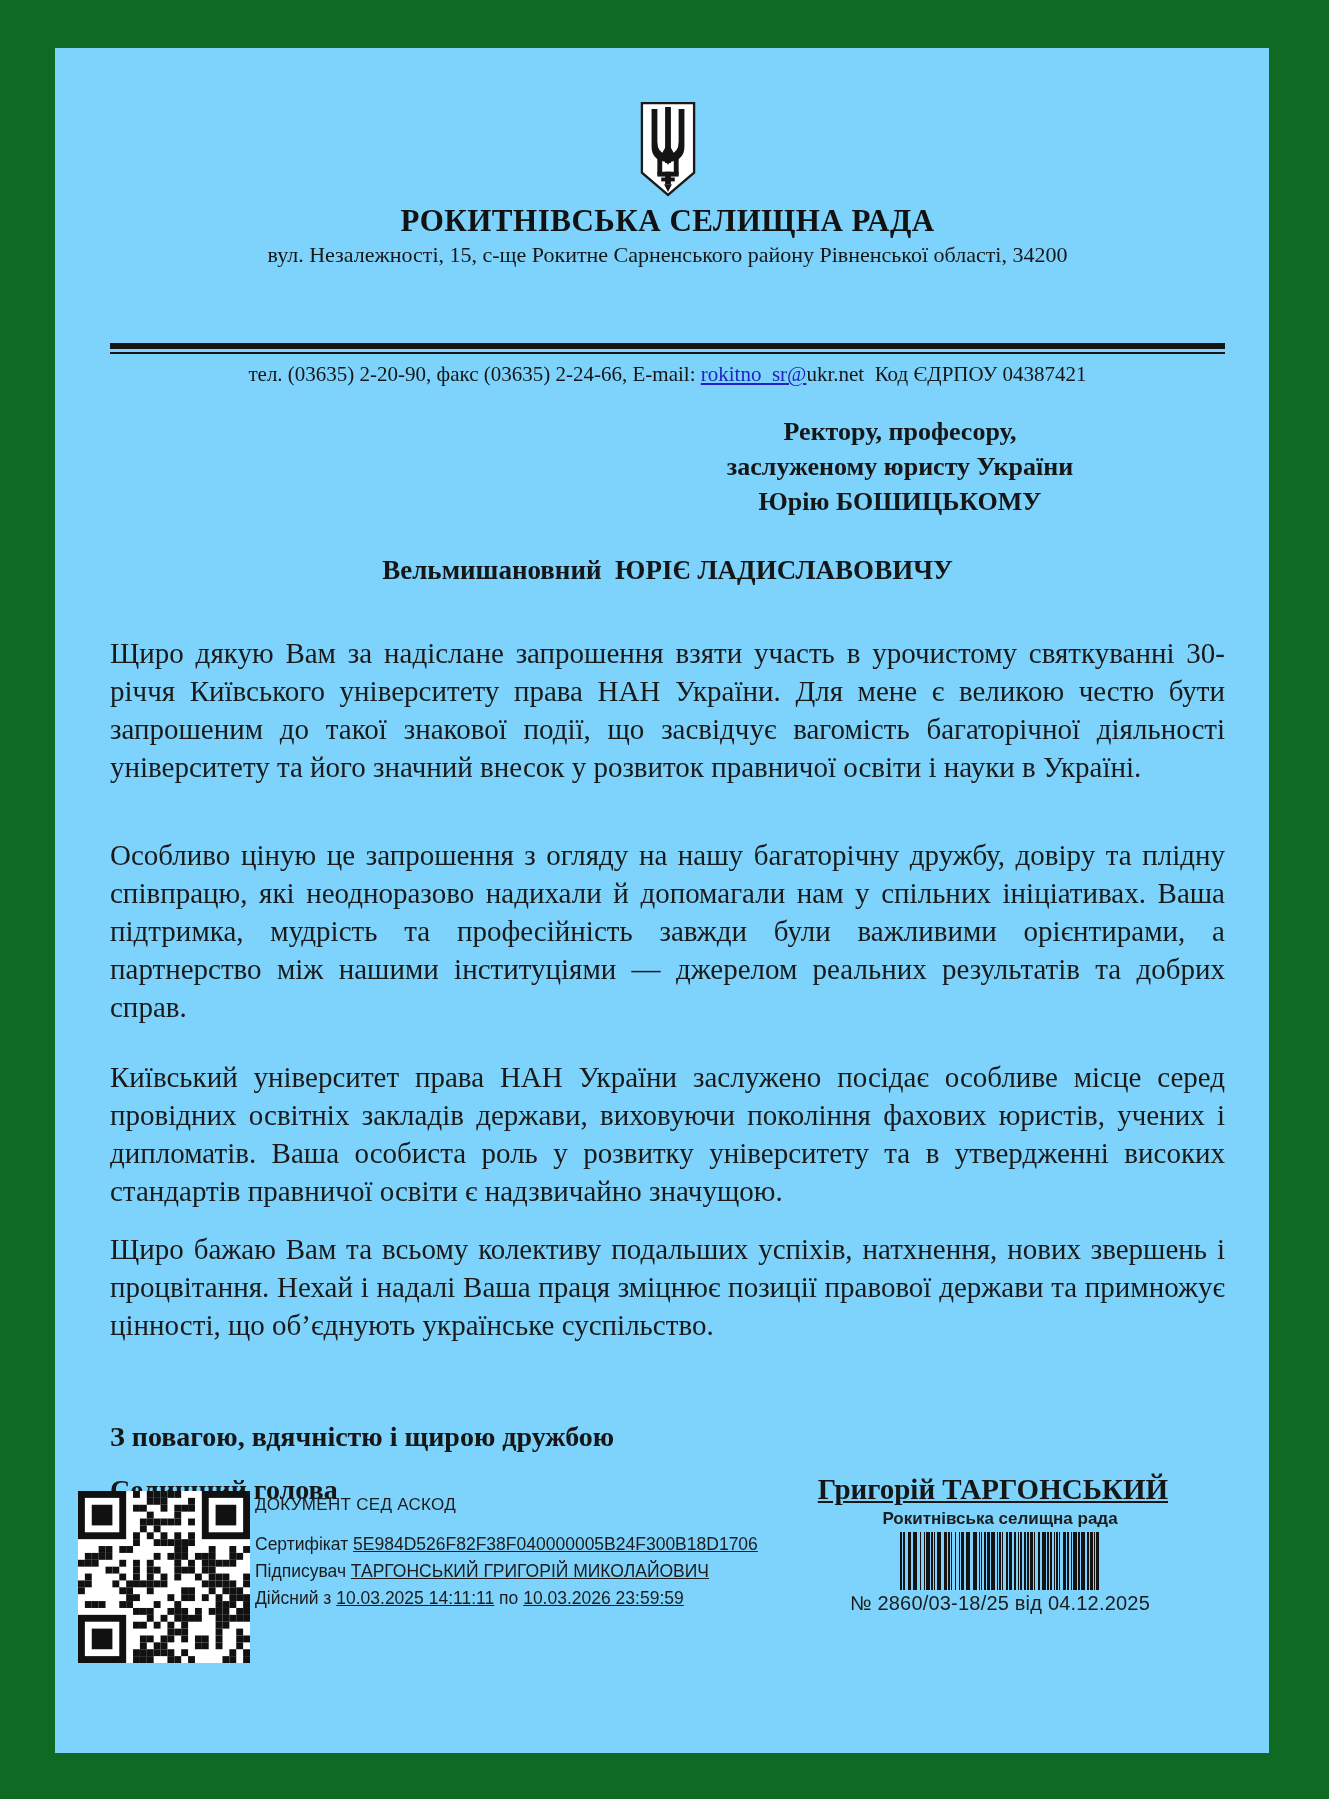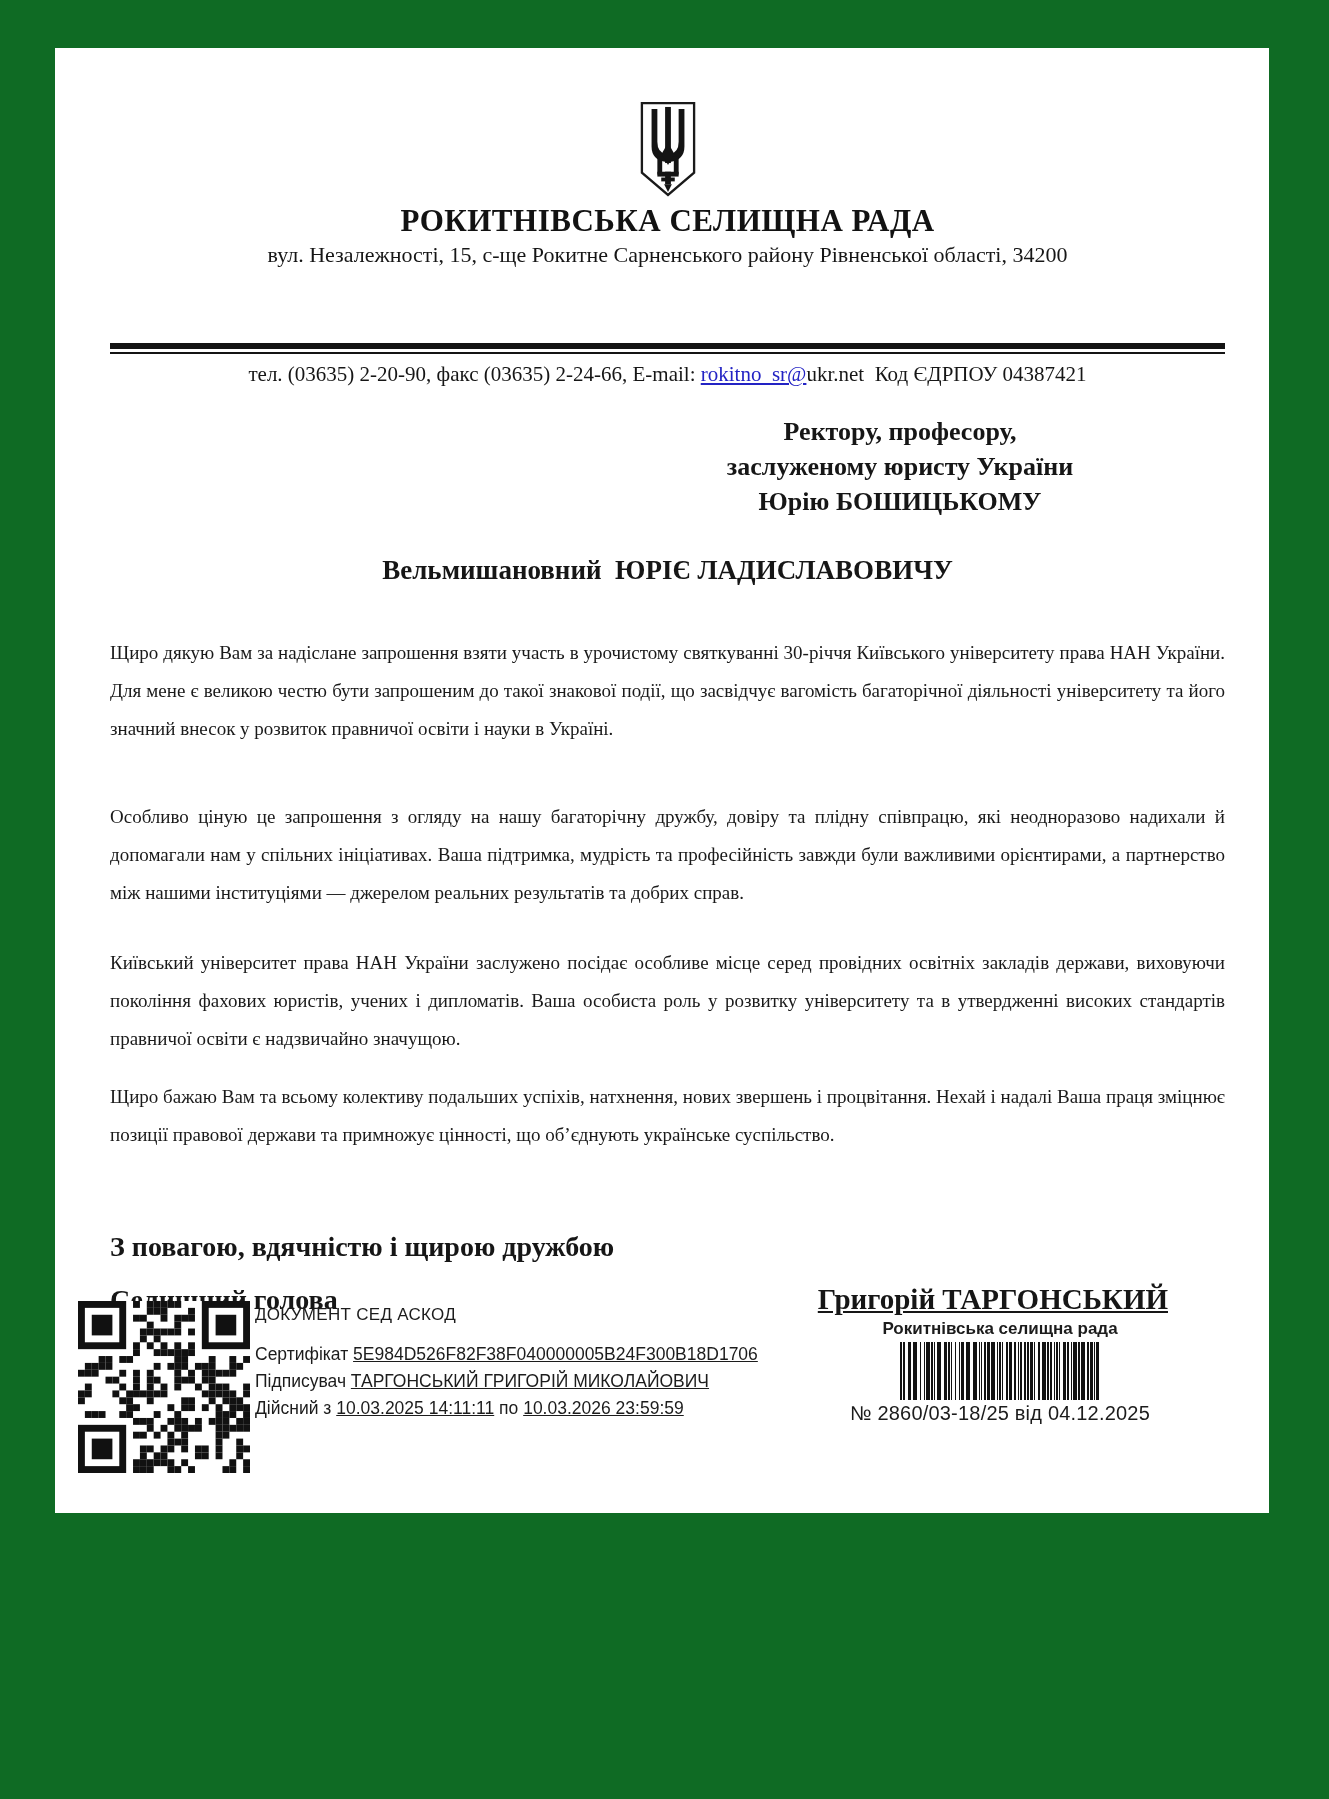--- a/index.html
+++ b/index.html
@@ -6,22 +6,22 @@
   body{
     width:1329px;height:1799px;
     background:#0f6b24;
     position:relative;
     font-family:"Liberation Serif",serif;
     color:#161616;
     overflow:hidden;
   }
   .page{
     position:absolute;left:55px;top:48px;
-    width:1214px;height:1465px;
-    background:#ffffff;
+    width:1214px;height:1705px;
+    background:#7dd3fc;
     overflow:hidden;
   }
   .content{padding:0 44px 0 55px;}
 
   .emblem{width:58px;height:99px;margin:52px auto 4px;display:block;}
 
   .org-title{
     text-align:center;font-weight:bold;font-size:31px;line-height:36px;
     letter-spacing:.5px;margin-top:2px;color:#121212;
   }
@@ -42,21 +42,21 @@
     width:480px;margin:26px 85px 0 auto;
     text-align:center;font-weight:bold;font-size:26px;line-height:35px;
   }
 
   .greeting{
     margin-top:36px;text-align:center;font-weight:bold;font-size:27px;
     white-space:pre;
   }
 
   .body-par{
-    font-size:19px;line-height:38px;text-align:justify;
+    font-size:29px;line-height:38px;text-align:justify;
     margin:0;color:#1a1a1a;
   }
   .mt1{margin-top:48px;} .mt2{margin-top:50px;} .mt3{margin-top:32px;} .mt4{margin-top:20px;}
 
   .closing{margin-top:77px;font-weight:bold;font-size:28px;}
 
   .sig-area{position:relative;margin-top:20px;height:215px;}
   .sig-row{display:flex;justify-content:space-between;align-items:flex-end;}
   .sig-position{font-weight:bold;font-size:28px;}
   .sig-name{font-weight:bold;font-size:29px;margin-right:57px;text-decoration:underline;}

